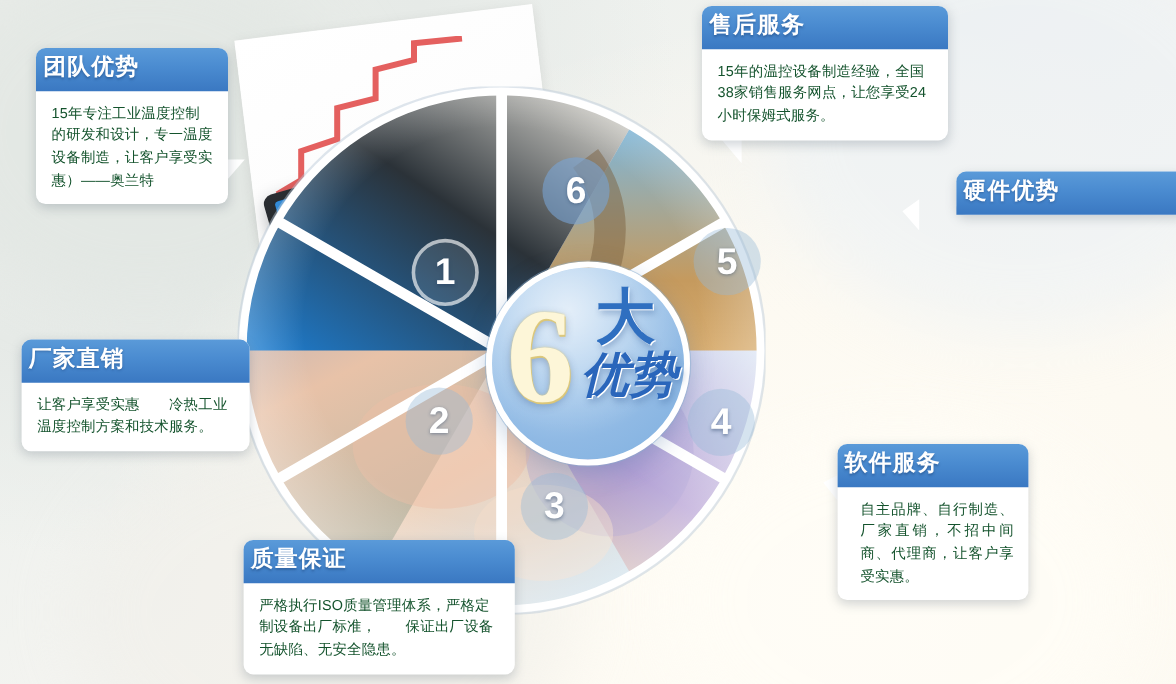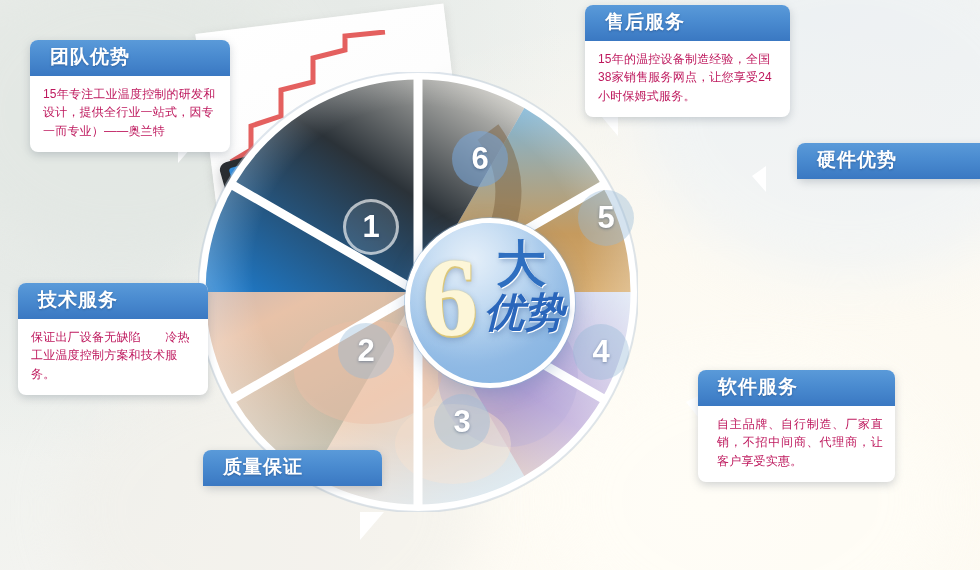--- a/index.html
+++ b/index.html
@@ -120,42 +120,42 @@
     box-shadow: 0 3px 9px rgba(90,105,120,.28);
     overflow: visible;
   }
   .card-head {
     border-radius: 8px 8px 0 0;
     background: linear-gradient(180deg,#5a9ad9 0%, #4a8bd0 45%, #3a78c2 100%);
     color:#ffffff;
     font-size: 19px;
     font-weight: 700;
     letter-spacing: 1px;
-    padding: 5px 14px 7px 20px;
+    padding: 5px 14px 7px 6px;
     text-shadow: 0 1px 2px rgba(25,60,110,.45);
     line-height: 1.25;
   }
   .card-body {
     padding: 9px 12px 11px 13px;
     font-size: 12px;
     line-height: 1.55;
-    color: #be185d;
+    color: #14532d;
     letter-spacing: .2px;
   }
   .card-body.center { text-align: justify; padding-left: 19px; }
 
   
   .tail { position:absolute; width:0; height:0; }
 
   
-  #card-team     { left: 30px;  top: 40px;  width: 200px; }
+  #card-team     { left: 30px;  top: 40px;  width: 160px; }
   #card-after    { left: 585px; top: 5px;   width: 205px; }
   #card-hardware { left: 797px; top: 143px; width: 194px; }
-  #card-software { left: 698px; top: 370px; width: 197px; }
-  #card-quality  { left: 203px; top: 450px; width: 179px; }
+  #card-software { left: 698px; top: 370px; width: 159px; }
+  #card-quality  { left: 203px; top: 450px; width: 226px; }
   #card-tech     { left: 18px;  top: 283px; width: 190px; }
 
   
   #tail-team     { left: 178px; top: 133px;
                    border-left: 26px solid #ffffff; border-bottom: 30px solid transparent; }
   #tail-after    { left: 596px; top: 110px;
                    border-right: 22px solid #ffffff; border-bottom: 26px solid transparent; }
   #tail-hardware { left: 752px; top: 166px;
                    border-right: 14px solid #ffffff; border-top: 10px solid transparent;
                    border-bottom: 16px solid transparent; }
@@ -289,21 +289,21 @@
   <div class="num ring" id="n1">1</div>
   <div class="num tint" id="n2">2</div>
   <div class="num tint" id="n3">3</div>
   <div class="num tint" id="n4">4</div>
   <div class="num tint" id="n5">5</div>
   <div class="num solid" id="n6">6</div>
 
   <div class="tail" id="tail-team"></div>
   <div class="card" id="card-team">
     <div class="card-head">团队优势</div>
-    <div class="card-body">15年专注工业温度控制的研发和设计，提供全行业一站式，因专一而专业）——奥兰特</div>
+    <div class="card-body">15年专注工业温度控制的研发和设计，专一温度设备制造，让客户享受实惠）——奥兰特</div>
   </div>
 
   <div class="tail" id="tail-after"></div>
   <div class="card" id="card-after">
     <div class="card-head">售后服务</div>
     <div class="card-body">15年的温控设备制造经验，全国38家销售服务网点，让您享受24小时保姆式服务。</div>
   </div>
 
   <div class="tail" id="tail-hardware"></div>
   <div class="card" id="card-hardware">
@@ -312,21 +312,22 @@
 
   <div class="tail" id="tail-software"></div>
   <div class="card" id="card-software">
     <div class="card-head">软件服务</div>
     <div class="card-body center">自主品牌、自行制造、厂家直销，不招中间商、代理商，让客户享受实惠。</div>
   </div>
 
   <div class="tail" id="tail-quality"></div>
   <div class="card" id="card-quality">
     <div class="card-head">质量保证</div>
+    <div class="card-body">严格执行ISO质量管理体系，严格定制设备出厂标准，　　保证出厂设备无缺陷、无安全隐患。</div>
   </div>
 
   <div class="tail" id="tail-tech"></div>
   <div class="card" id="card-tech">
-    <div class="card-head">技术服务</div>
-    <div class="card-body">保证出厂设备无缺陷　　冷热工业温度控制方案和技术服务。</div>
+    <div class="card-head">厂家直销</div>
+    <div class="card-body">让客户享受实惠　　冷热工业温度控制方案和技术服务。</div>
   </div>
 
 </div>
 
 </body></html>

